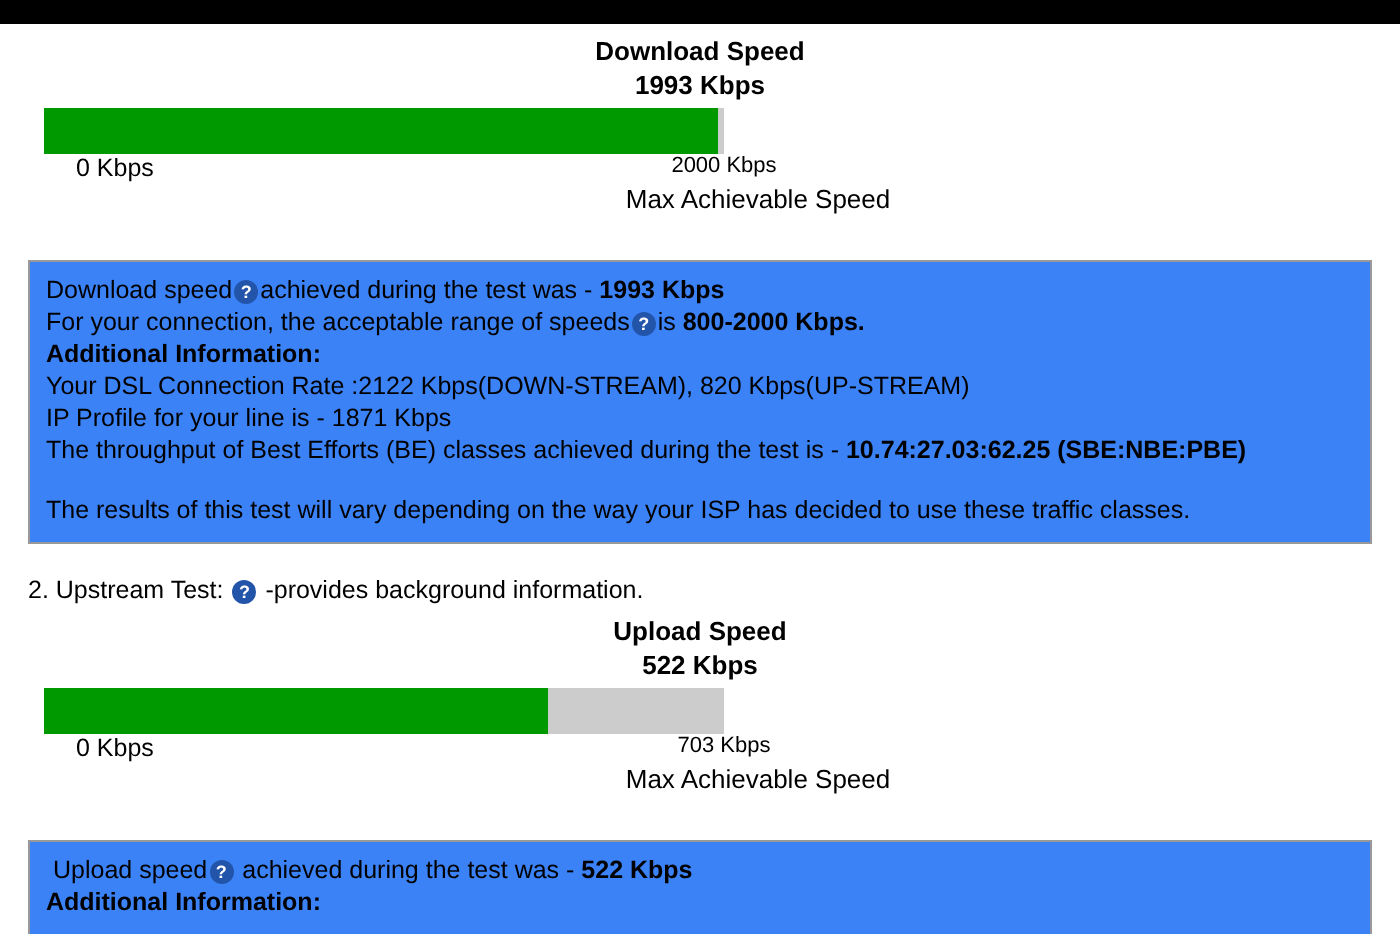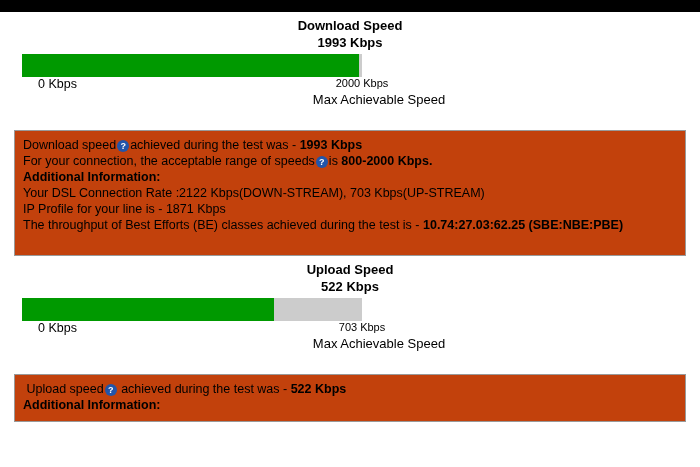--- a/index.html
+++ b/index.html
@@ -78,21 +78,21 @@
     transform: translateX(-50%);
     font-size: 13px;
     white-space: nowrap;
   }
   .bar-block {
     height: 60px;
     position: relative;
   }
   .info-box {
     border: 1px solid #999999;
-    background: #c2410c;
+    background: #3b82f6;
     margin-top: 16px;
     padding: 6px 8px 8px 8px;
     line-height: 16px;
     font-size: 12.5px;
   }
   .info-box p {
     margin: 0;
   }
   .info-box .spacer {
     height: 14px;
@@ -141,29 +141,35 @@
     </div>
 
     <div class="info-box">
       <p>
         <span>Download speed</span><span class="help-icon">?</span><span>achieved during the test was - </span><b>1993 Kbps</b>
       </p>
       <p>
         <span>For your connection, the acceptable range of speeds</span><span class="help-icon">?</span><span>is </span><b>800-2000 Kbps.</b>
       </p>
       <p><b>Additional Information:</b></p>
-      <p>Your DSL Connection Rate :2122 Kbps(DOWN-STREAM), 703 Kbps(UP-STREAM)</p>
+      <p>Your DSL Connection Rate :2122 Kbps(DOWN-STREAM), 820 Kbps(UP-STREAM)</p>
       <p>IP Profile for your line is - 1871 Kbps</p>
       <p>
         <span>The throughput of Best Efforts (BE) classes achieved during the test is - </span><b>10.74:27.03:62.25 (SBE:NBE:PBE)</b>
       </p>
       <div class="spacer"></div>
+      <p>The results of this test will vary depending on the way your ISP has decided to use these traffic classes.</p>
     </div>
   </div>
 
+  <div class="upstream-line">
+    <span>2. Upstream Test:</span>
+    <span class="help-icon">?</span>
+    <span>-provides background information.</span>
+  </div>
 
   <div>
     <div class="section-title">Upload Speed</div>
     <div class="section-value">522 Kbps</div>
 
     <div class="bar-block">
       <div class="bar-outer">
         <div class="bar-fill" id="ul-fill" style="width: 74%;"></div>
       </div>
       <div class="bar-labels">

